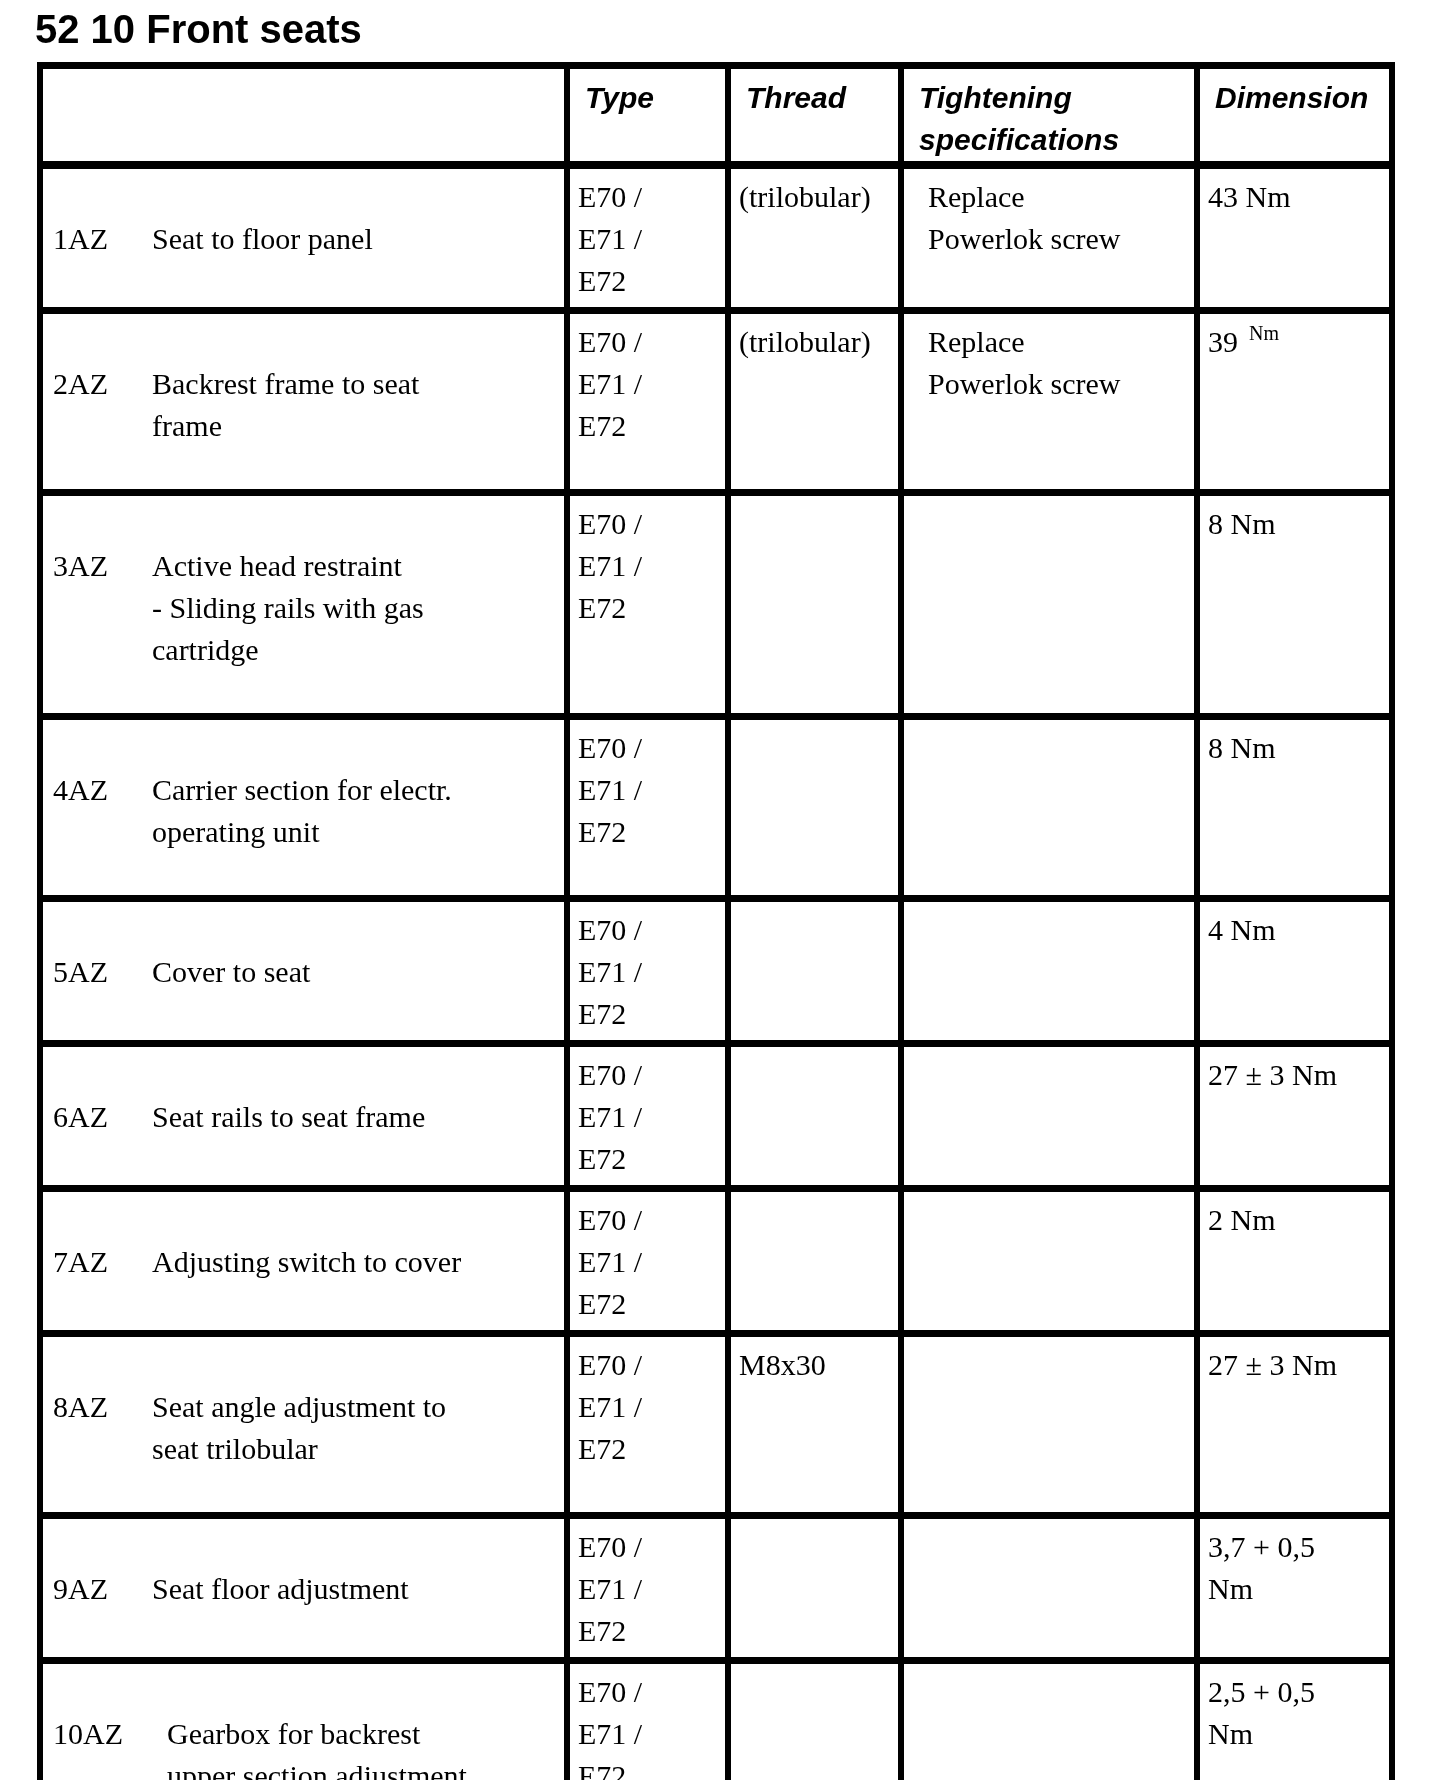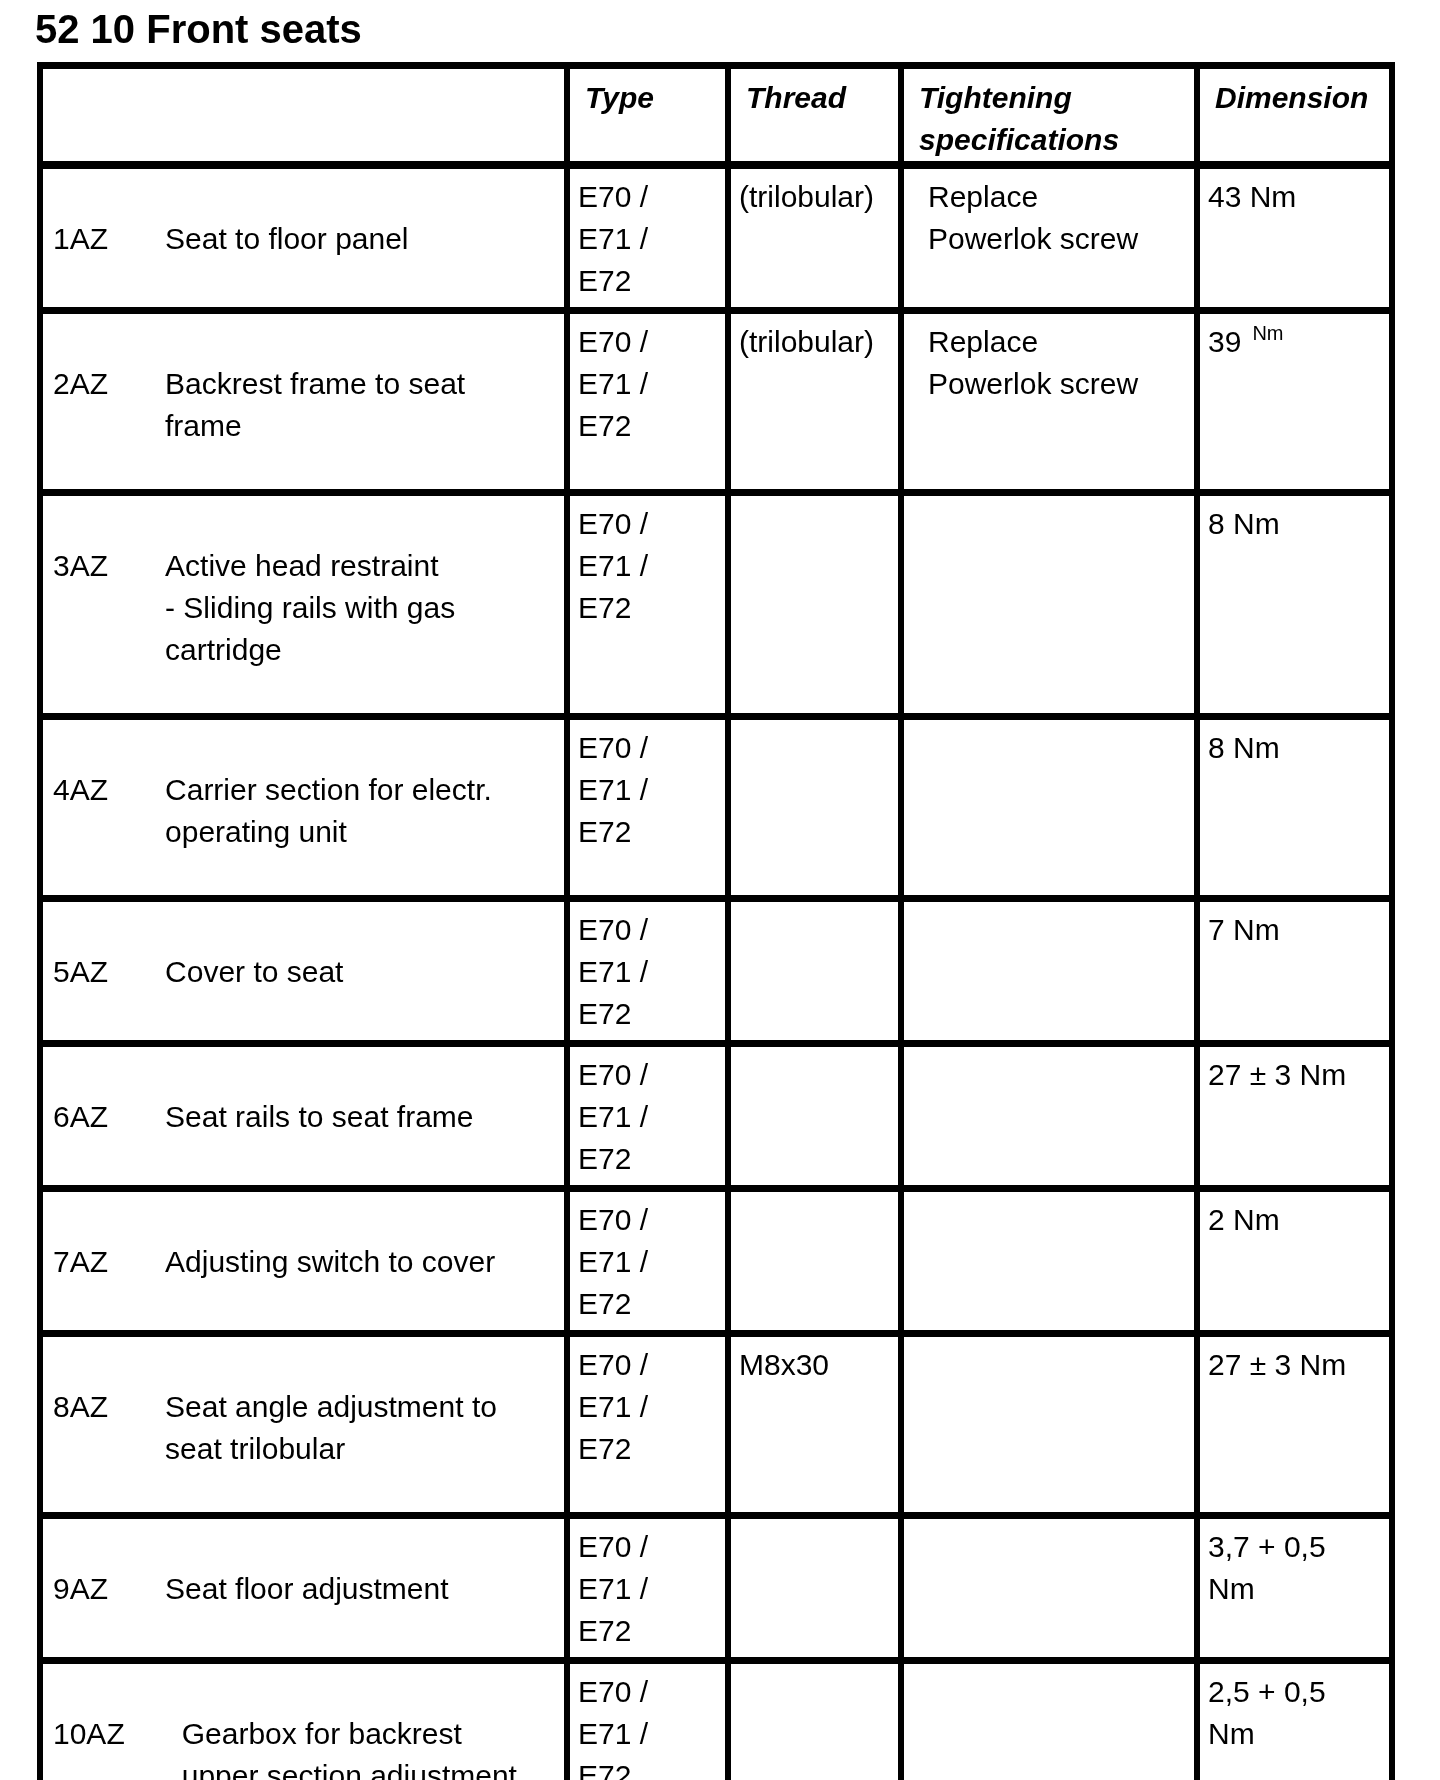--- a/index.html
+++ b/index.html
@@ -53,26 +53,27 @@
     font-style: italic;
   }
   .spec-table thead tr { height: 94px; }
   .spec-table tbody tr { height: 145px; }
 
   .spec-table td {
     font-size: 30px;
     line-height: 42px;
     padding: 7px 8px 0 8px;
     white-space: pre-line;
+    font-family: Liberation Serif, serif;
   }
   td.c-item { padding-left: 10px; }
   td.c-tight { padding-left: 24px; }
   td.c-dim  { padding-left: 8px; }
 
-  .item-cell { display: flex; gap: 13px; align-items: flex-start; }
+  .item-cell { display: flex; gap: 0; align-items: flex-start; }
   .row-id { flex: 0 0 auto; white-space: nowrap; }
   .row-desc { flex: 1 1 auto; white-space: pre-line; margin-left: 44px; }
 
   .dim-sup {
     font-size: 20px;
     margin-left: 11px;
     vertical-align: 12px;
     line-height: 0;
   }
 </style>
@@ -174,21 +175,21 @@
           <div class="item-cell">
             <span class="row-id">5AZ</span>
             <span class="row-desc">Cover to seat</span>
           </div>
         </td>
         <td class="c-type">E70 /
 E71 /
 E72</td>
         <td class="c-thread"></td>
         <td class="c-tight"></td>
-        <td class="c-dim">7 Nm</td>
+        <td class="c-dim">4 Nm</td>
       </tr>
 
       <tr>
         <td class="c-item">
           <div class="item-cell">
             <span class="row-id">6AZ</span>
             <span class="row-desc">Seat rails to seat frame</span>
           </div>
         </td>
         <td class="c-type">E70 /

